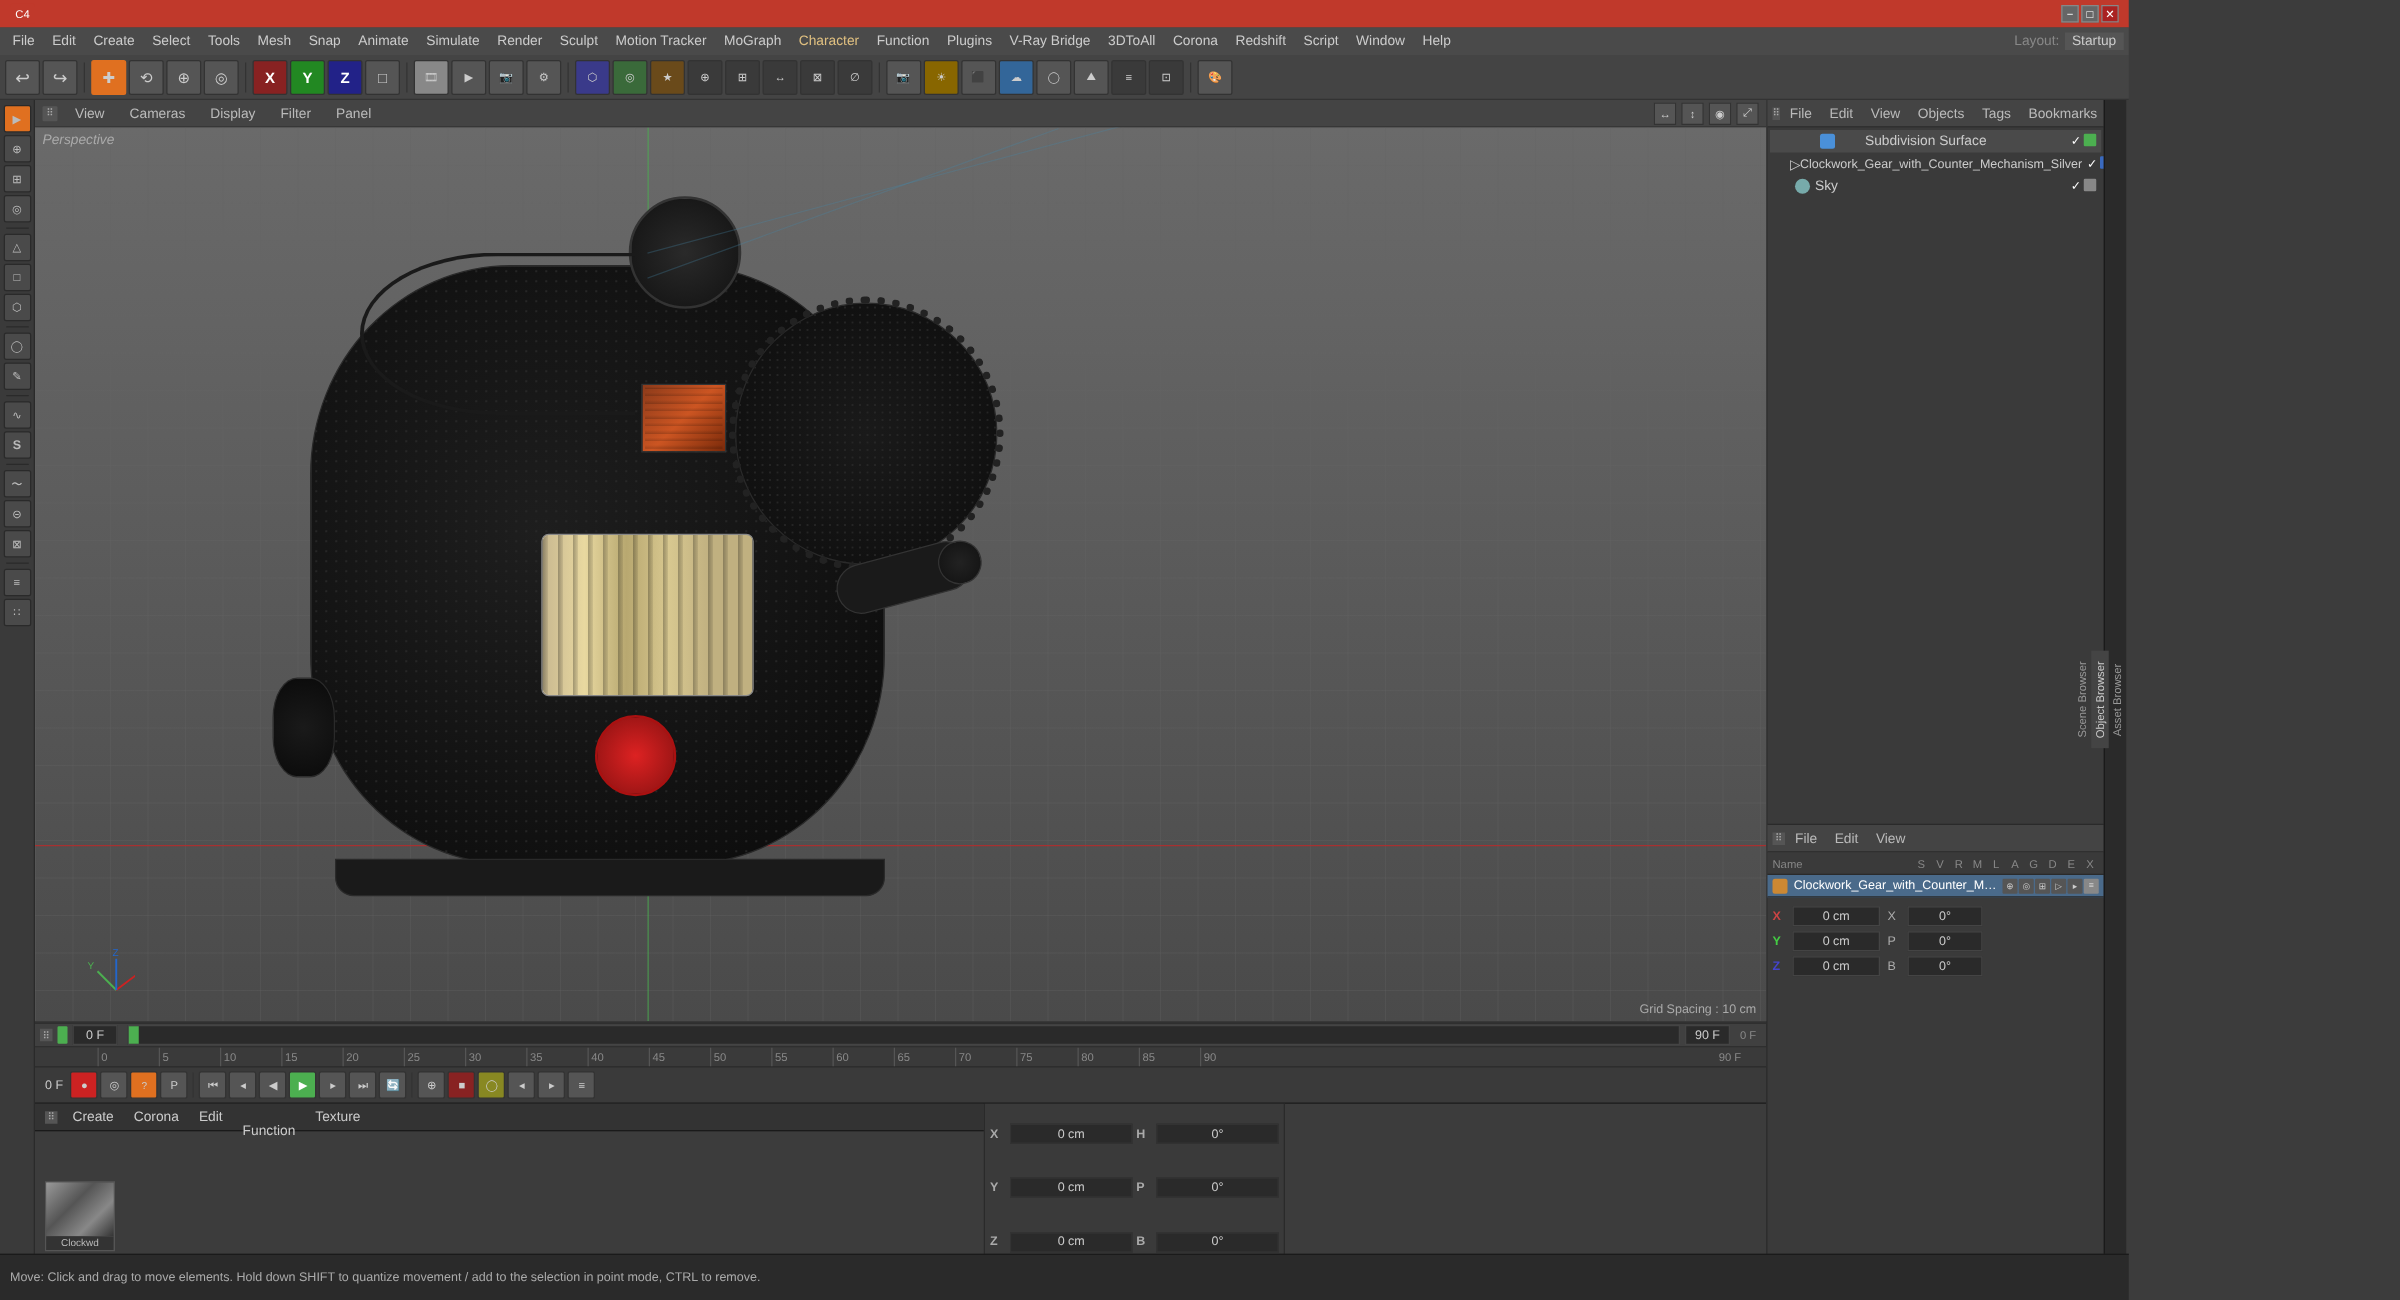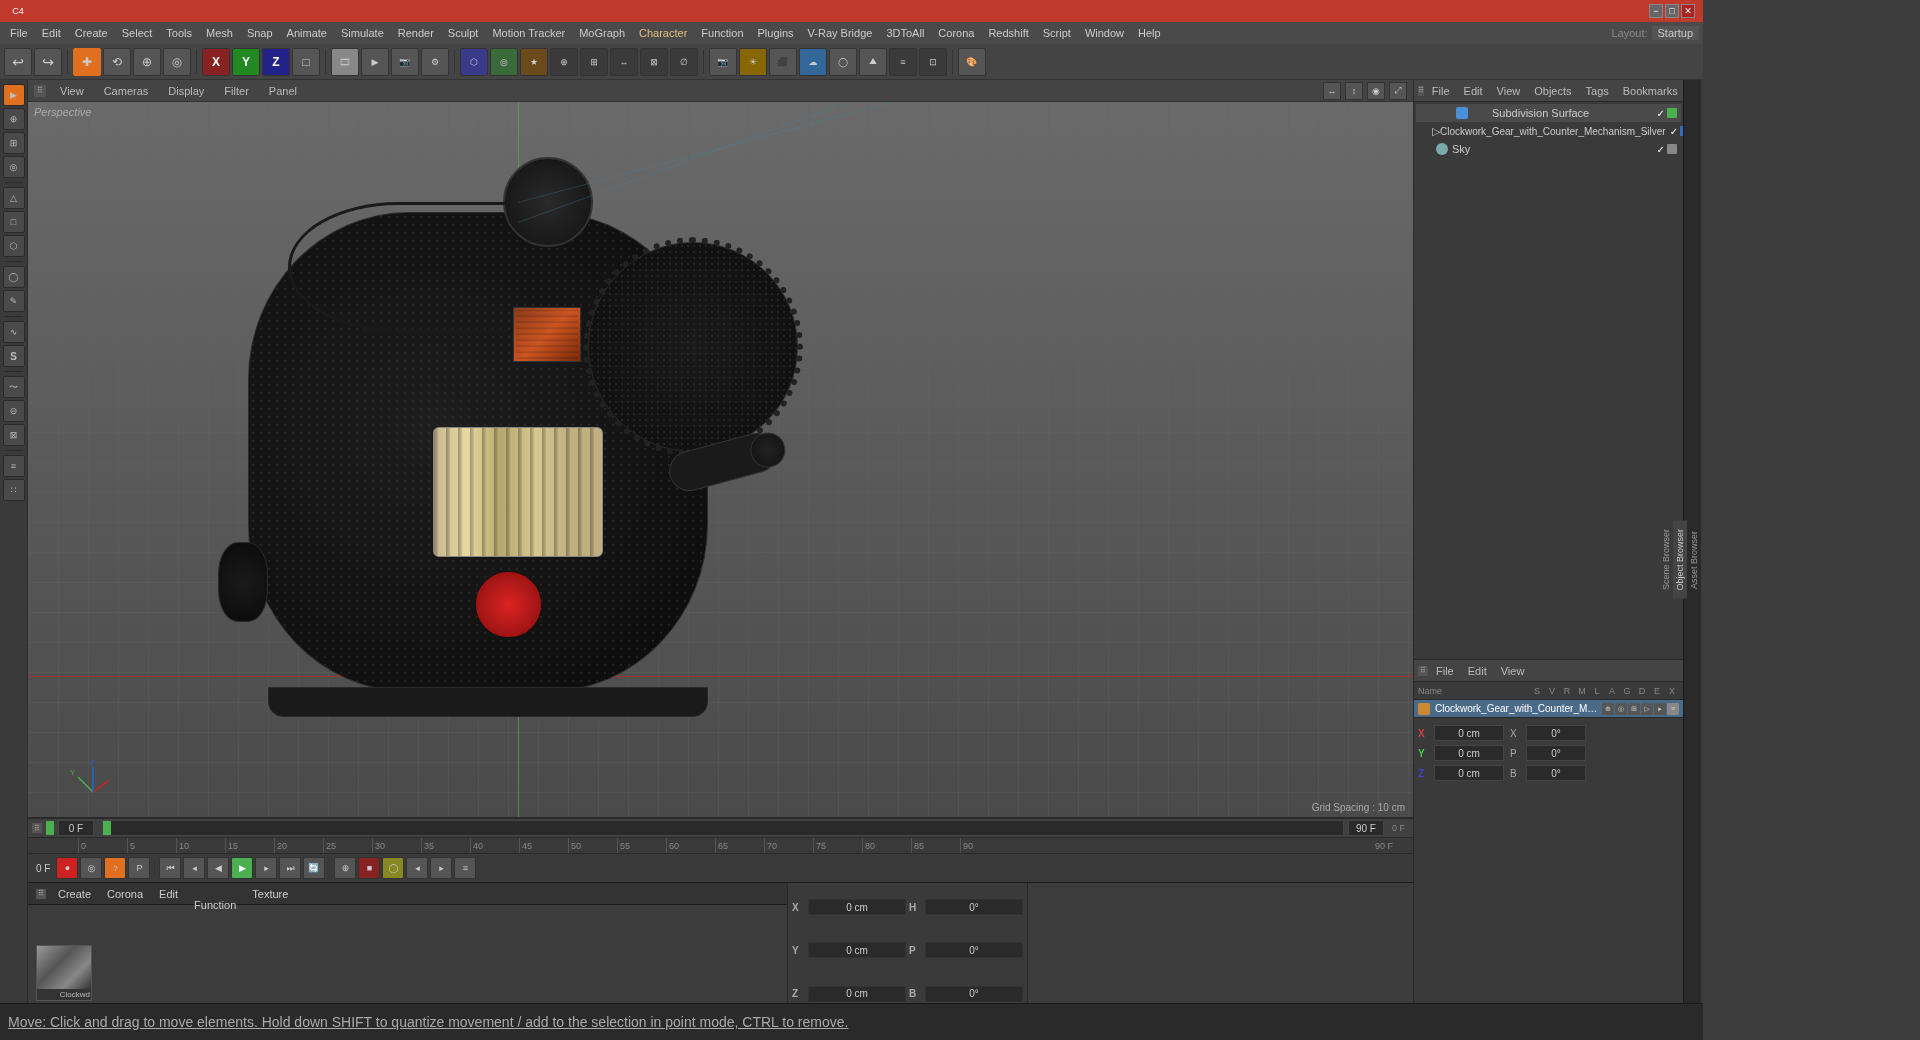--- a/index.html
+++ b/index.html
@@ -123,21 +123,21 @@
       padding: 0 8px; gap: 8px; border-bottom: 1px solid #1a1a1a;
     }
     #material-items { display: flex; align-items: center; padding: 4px 8px; gap: 8px; }
     .material-thumb {
       width: 56px; height: 56px; border: 1px solid #555;
       background: linear-gradient(135deg, #888 0%, #444 50%, #888 100%);
       display: flex; flex-direction: column; align-items: center;
       cursor: pointer;
     }
     .material-thumb-inner { width: 100%; height: 44px; background: linear-gradient(135deg, #888, #333); }
-    .material-thumb-label { width: 100%; background: #333; font-size: 8px; color: #bbb; text-align: right; padding: 1px; white-space: nowrap; overflow: hidden; }
+    .material-thumb-label { width: 100%; background: #333; font-size: 8px; color: #bbb; text-align: center; padding: 1px; white-space: nowrap; overflow: hidden; }
     .coord-row { display: flex; align-items: center; gap: 2px; }
     .coord-label { width: 14px; color: #aaa; font-size: 10px; font-weight: bold; }
     .coord-value {
       flex: 1; height: 16px; background: #2a2a2a; border: 1px solid #333;
       color: #ccc; font-size: 10px; text-align: center; display: flex; align-items: center; justify-content: center;
     }
     #coords-bottom {
       height: 22px; display: flex; align-items: center; gap: 4px; padding: 0 4px;
       background: #3a3a3a;
     }
@@ -710,17 +710,17 @@
       <div id="right-side-tabs" style="width:18px;background:#2a2a2a;display:flex;flex-direction:column;align-items:center;font-size:9px;color:#888;border-left:1px solid #1a1a1a;">
         <div class="side-tab">Asset Browser</div>
         <div class="side-tab active">Object Browser</div>
         <div class="side-tab">Scene Browser</div>
       </div>
 
     </div>
 
   </div>
 
-  <div id="statusbar" style="height:18px;background:#2a2a2a;border-top:1px solid #1a1a1a;display:flex;align-items:center;padding:18px 8px;color:#aaa;font-size:14px;text-decoration:underline;">
+  <div id="statusbar" style="height:18px;background:#2a2a2a;border-top:1px solid #1a1a1a;display:flex;align-items:center;padding:18px 8px;color:#aaa;font-size:10px;">
     <span>Move: Click and drag to move elements. Hold down SHIFT to quantize movement / add to the selection in point mode, CTRL to remove.</span>
   </div>
 
 </div>
 
 </body></html>

